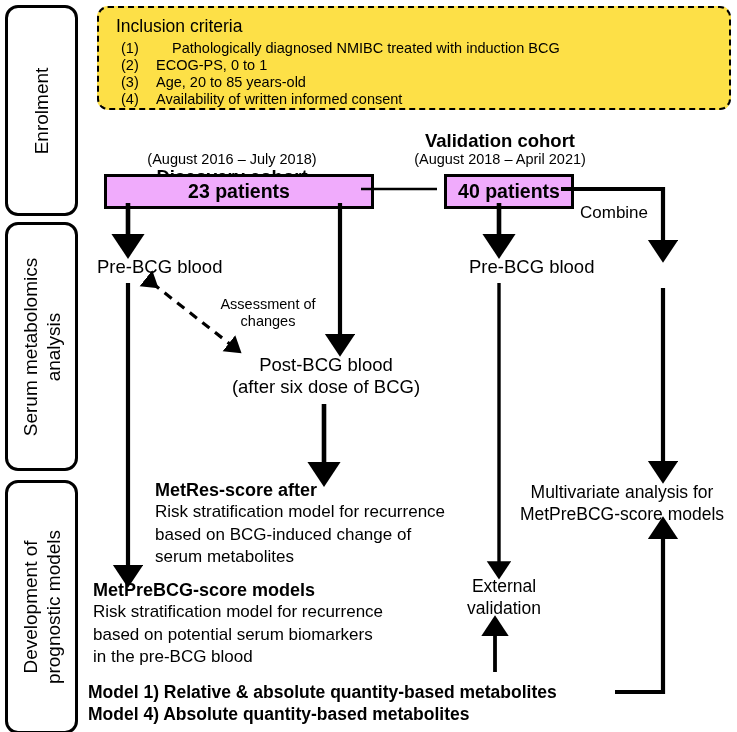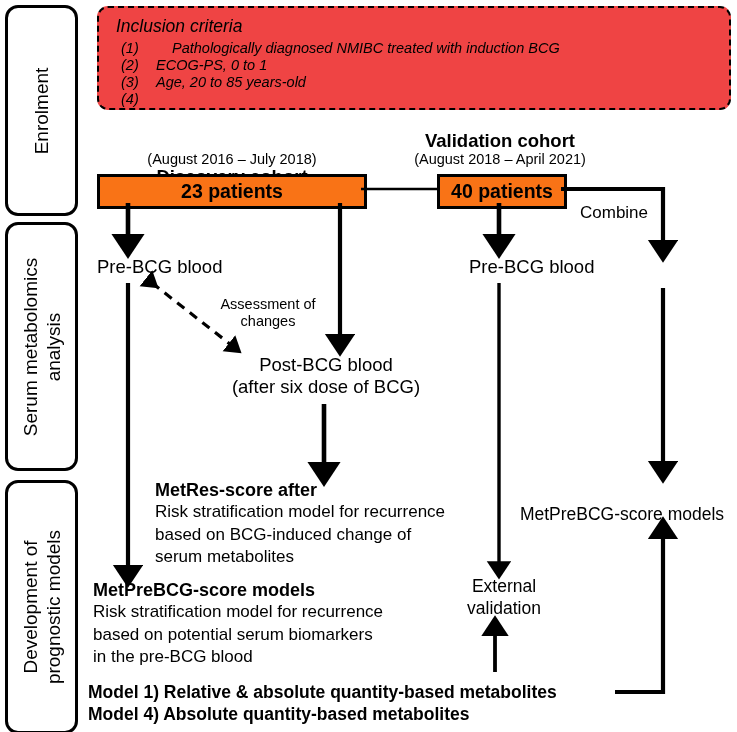--- a/index.html
+++ b/index.html
@@ -11,27 +11,27 @@
   .b{font-weight:bold;}
 
   
   .rail{position:absolute;left:5px;width:67px;border:3.2px solid #000;
         border-radius:13px;background:#fff;}
   .rail-label{position:absolute;left:50%;top:50%;
         transform:translate(-50%,-50%) rotate(-90deg);
         white-space:pre;text-align:center;font-size:19px;line-height:1.22;}
 
   
-  .pbox{position:absolute;border:3.4px solid #000;background:#f97316;
+  .pbox{position:absolute;border:3.4px solid #000;background:#f0abfc;
         display:flex;align-items:center;justify-content:center;
-        font-weight:bold;font-size:19.5px;}
+        font-weight:bold;font-size:19.5px;margin-left:7px;}
 
   
   #criteria{position:absolute;left:97px;top:6px;width:630px;height:100px;
-        border:2.6px dashed #000;border-radius:11px;background:#ef4444;font-style:italic;}
+        border:2.6px dashed #000;border-radius:11px;background:#fde047;}
   #criteria .hd{position:absolute;left:17px;top:8px;font-size:17.5px;}
   .crit-row{position:absolute;font-size:14.5px;white-space:pre;}
   .crit-num{position:absolute;font-size:14.5px;}
   svg.ovl{position:absolute;left:0;top:0;width:737px;height:732px;
           pointer-events:none;overflow:visible;}
 </style>
 </head>
 <body>
 
 <div id="stage">
@@ -50,20 +50,21 @@
 
   <div id="criteria">
     <div class="hd">Inclusion criteria</div>
     <div class="crit-num" style="left:22px;top:32px;">(1)</div>
     <div class="crit-row" style="left:73px;top:32px;">Pathologically diagnosed NMIBC treated with induction BCG</div>
     <div class="crit-num" style="left:22px;top:49px;">(2)</div>
     <div class="crit-row" style="left:57px;top:49px;">ECOG-PS, 0 to 1</div>
     <div class="crit-num" style="left:22px;top:66px;">(3)</div>
     <div class="crit-row" style="left:57px;top:66px;">Age, 20 to 85 years-old</div>
     <div class="crit-num" style="left:22px;top:83px;">(4)</div>
+    <div class="crit-row" style="left:57px;top:83px;">Availability of written informed consent</div>
   </div>
 
   <div class="txt b center" style="left:127px;top:130px;width:210px;font-size:18.5px;margin-top:36px;">Discovery cohort</div>
   <div class="txt center" style="left:117px;top:151px;width:230px;font-size:14.5px;">(August 2016 – July 2018)</div>
 
   <div class="txt b center" style="left:400px;top:130px;width:200px;font-size:18.5px;">Validation cohort</div>
   <div class="txt center" style="left:390px;top:151px;width:220px;font-size:14.5px;">(August 2018 – April 2021)</div>
 
   <div class="pbox" style="left:97px;top:174px;width:264px;height:29px;">
     <span>23 patients</span>
@@ -90,20 +91,21 @@
 serum metabolites</div>
 
   <div class="txt b" style="left:93px;top:580px;font-size:18px;">MetPreBCG-score models</div>
   <div class="txt" style="left:93px;top:601px;font-size:17px;line-height:1.33;">Risk stratification model for recurrence
 based on potential serum biomarkers
 in the pre-BCG blood</div>
 
   <div class="txt b" style="left:88px;top:682px;font-size:17.5px;">Model 1) Relative &amp; absolute quantity-based metabolites</div>
   <div class="txt b" style="left:88px;top:704px;font-size:17.5px;">Model 4) Absolute quantity-based metabolites</div>
 
+  <div class="txt center" style="left:508px;top:482px;width:228px;font-size:17.5px;">Multivariate analysis for</div>
   <div class="txt center" style="left:508px;top:504px;width:228px;font-size:17.5px;">MetPreBCG-score models</div>
 
   <div class="txt center" style="left:448px;top:576px;width:112px;font-size:17.5px;">External</div>
   <div class="txt center" style="left:448px;top:598px;width:112px;font-size:17.5px;">validation</div>
 
   <svg class="ovl" viewBox="0 0 737 732">
     <defs>
       <marker id="ah" markerWidth="9" markerHeight="9" refX="2.6" refY="3.6" orient="auto" markerUnits="strokeWidth">
         <path d="M0,0 L0,7.2 L5.4,3.6 z" fill="#000"></path>
       </marker>

